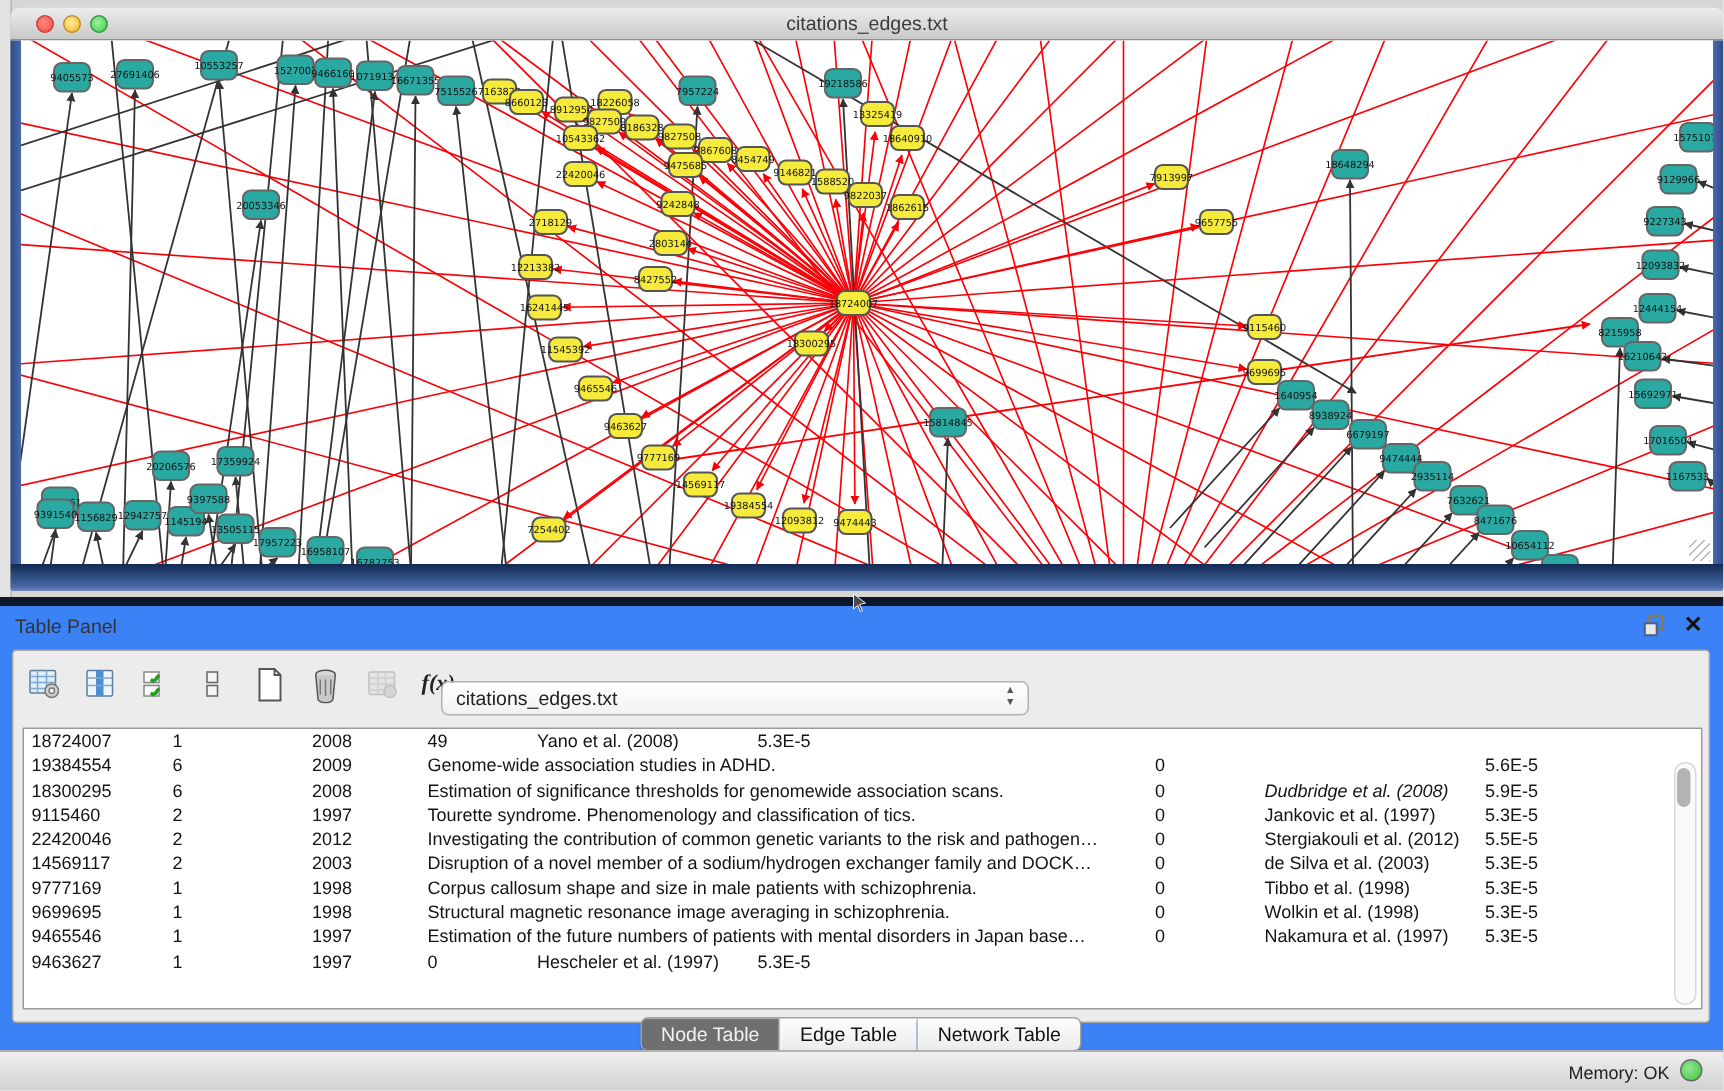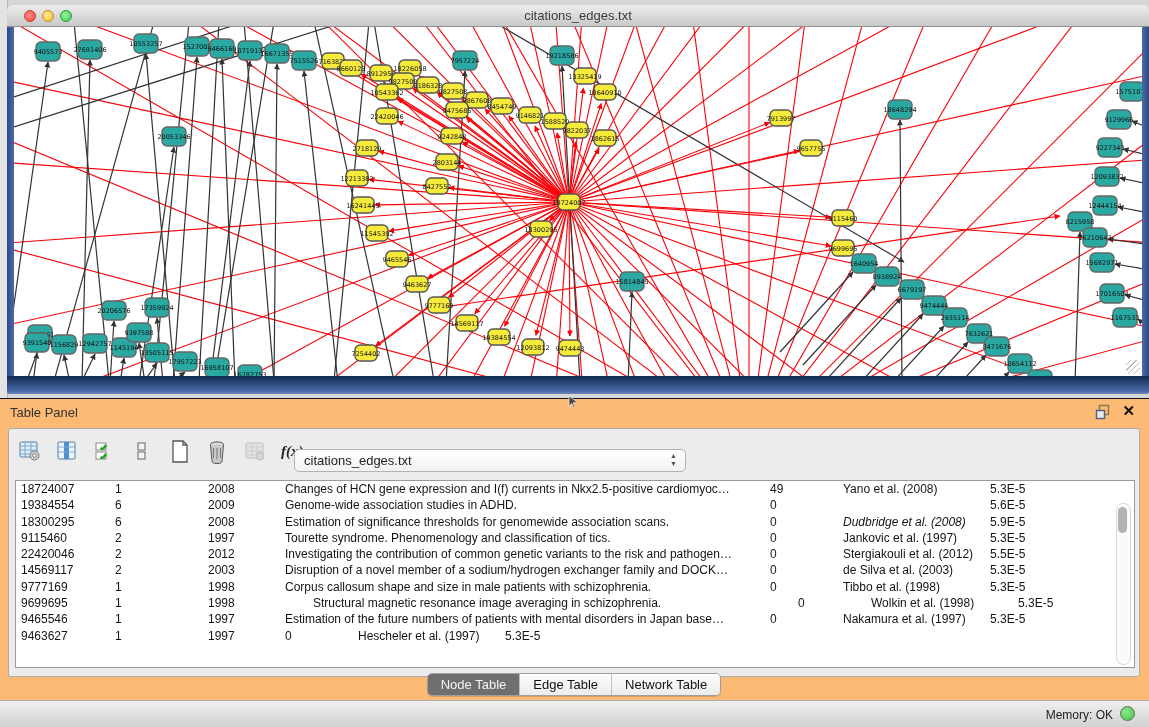--- a/index.html
+++ b/index.html
@@ -17,21 +17,21 @@
   .win-title{position:absolute;left:0;right:0;top:3px;text-align:center;font-size:13px;color:#3c3c3c;}
   .frame-side{position:absolute;top:22px;width:7px;height:349px;background:linear-gradient(90deg,#2c4a84,#4a6aab);}
   .frame-side.right{background:linear-gradient(90deg,#4a6aab,#2c4a84);}
   .frame-bottom{position:absolute;left:0;top:371px;width:100%;height:18px;
     background:linear-gradient(#122a54 0%,#24406e 30%,#4a68a8 85%,#7288bc 100%);border-radius:0 0 2px 2px;}
   .canvas{position:absolute;left:7px;top:22px;width:1128px;height:349px;background:#ffffff;overflow:hidden;}
   .resize-corner{position:absolute;right:2px;bottom:2px;width:14px;height:14px;
     background:repeating-linear-gradient(135deg,transparent 0 3px,#b9b9b9 3px 4px);}
   #mouse-cursor{position:absolute;left:568px;top:396px;width:12px;height:12px;z-index:50;}
   
-  #table-panel{position:absolute;left:0;top:398px;width:1149px;height:302px;background:#fdba74;border-top:1px solid #0f172a;}
+  #table-panel{position:absolute;left:0;top:398px;width:1149px;height:302px;background:#3b82f6;border-top:6px solid #0f172a;}
   .tp-header{position:relative;height:26px;}
   .tp-title{position:absolute;left:10px;top:6px;font-size:13px;color:#333;}
   .tp-float{position:absolute;right:38px;top:5px;width:16px;height:16px;cursor:pointer;}
   .tp-close{position:absolute;right:14px;top:3px;font-size:15px;font-weight:bold;color:#111;cursor:pointer;}
   .tp-body{position:absolute;left:8px;top:29px;width:1132px;height:249px;background:#ececec;
     border:1px solid #ababab;border-radius:3px;box-sizing:border-box;}
   .toolbar{position:absolute;left:8px;top:8px;height:32px;}
   .tb-btn{display:inline-block;vertical-align:top;width:26px;height:28px;margin-right:7px;text-align:center;cursor:pointer;}
   .tb-btn svg{margin-top:3px;}
   .fx{font-family:"Liberation Serif",serif;font-style:italic;font-size:15px;font-weight:bold;color:#222;line-height:28px;}
@@ -658,21 +658,20 @@
           <span>citations_edges.txt</span>
           <span class="sel-arrows">▲<br>▼</span>
         </div>
       </div>
       <div class="table-wrap">
         <div class="tbody" id="tbody">
             <div class="tr">
               <div class="td" style="width: 94px;">18724007</div>
               <div class="td" style="width: 93px;">1</div>
               <div class="td" style="width: 77px;">2008</div>
-              <div class="td" style="width: 485px;">Changes of HCN gene expression and I(f) currents in Nkx2.5-positive cardiomyoc…</div>
               <div class="td" style="width: 73px;">49</div>
               <div class="td" style="width: 147px;">Yano et al. (2008)</div>
               <div class="td" style="width: 110px;">5.3E-5</div>
             </div>
             <div class="tr">
               <div class="td" style="width: 94px;">19384554</div>
               <div class="td" style="width: 93px;">6</div>
               <div class="td" style="width: 77px;">2009</div>
               <div class="td" style="width: 485px;">Genome-wide association studies in ADHD.</div>
               <div class="td" style="width: 73px;">0</div>
@@ -721,21 +720,21 @@
               <div class="td" style="width: 77px;">1998</div>
               <div class="td" style="width: 485px;">Corpus callosum shape and size in male patients with schizophrenia.</div>
               <div class="td" style="width: 73px;">0</div>
               <div class="td" style="width: 147px;">Tibbo et al. (1998)</div>
               <div class="td" style="width: 110px;">5.3E-5</div>
             </div>
             <div class="tr">
               <div class="td" style="width: 94px;">9699695</div>
               <div class="td" style="width: 93px;">1</div>
               <div class="td" style="width: 77px;">1998</div>
-              <div class="td" style="width: 485px; margin-left: 28px;">Structural magnetic resonance image averaging in schizophrenia.</div>
+              <div class="td" style="width: 485px;">Structural magnetic resonance image averaging in schizophrenia.</div>
               <div class="td" style="width: 73px;">0</div>
               <div class="td" style="width: 147px;">Wolkin et al. (1998)</div>
               <div class="td" style="width: 110px;">5.3E-5</div>
             </div>
             <div class="tr">
               <div class="td" style="width: 94px;">9465546</div>
               <div class="td" style="width: 93px;">1</div>
               <div class="td" style="width: 77px;">1997</div>
               <div class="td" style="width: 485px;">Estimation of the future numbers of patients with mental disorders in Japan base…</div>
               <div class="td" style="width: 73px;">0</div>

